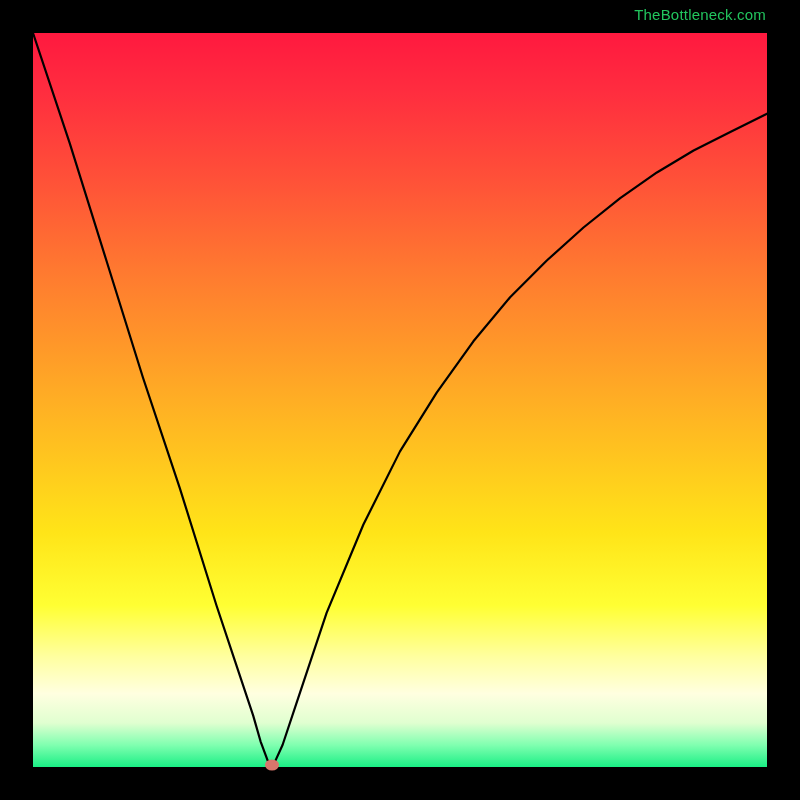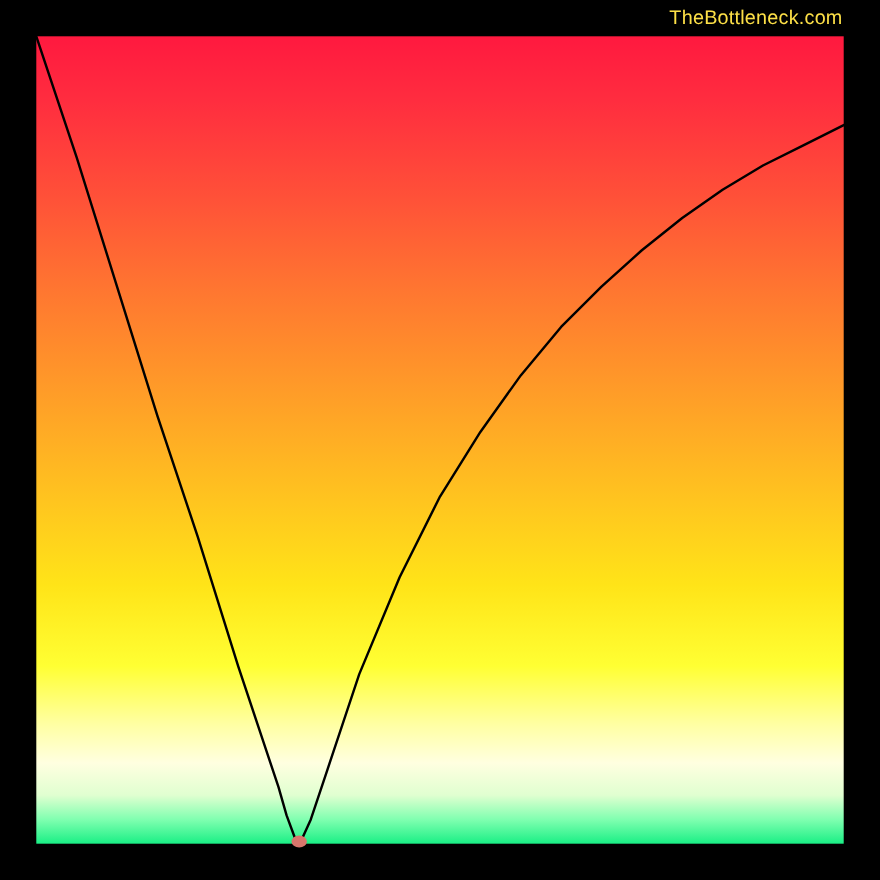--- a/index.html
+++ b/index.html
@@ -29,22 +29,22 @@
       #ffffe0 90%,
       #e0ffd0 94%,
       #80ffb0 97%,
       #1aef85 100%
     );
   }
   .watermark {
     position: absolute;
     top: 6px;
     right: 34px;
-    color: #fde047;
-    font-size: 18px;
+    color: #22c55e;
+    font-size: 15px;
     font-weight: 400;
     letter-spacing: 0.2px;
   }
   svg.curve {
     position: absolute;
     left: 33px;
     top: 33px;
     width: 734px;
     height: 734px;
     overflow: visible;

